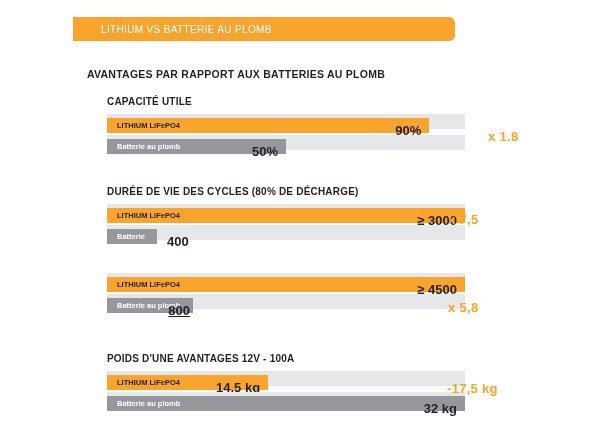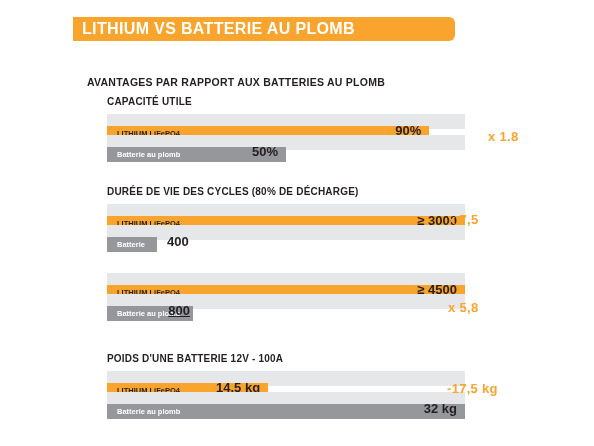--- a/index.html
+++ b/index.html
@@ -22,32 +22,32 @@
     top: 17px;
     width: 382px;
     height: 24px;
     background: #F9A42C;
     border-radius: 0 6px 6px 0;
     display: flex;
     align-items: center;
   }
   .banner-title {
     color: #ffffff;
-    font-size: 16px;
-    font-weight: bold;
+    font-size: 10px;
+    font-weight: normal;
     letter-spacing: 0.35px;
-    padding-left: 9px;
+    padding-left: 28px;
     white-space: nowrap;
   }
 
   
   .subtitle {
     position: absolute;
     left: 87px;
-    top: 76px;
+    top: 68px;
     font-size: 10.5px;
     font-weight: bold;
     color: #231F20;
     letter-spacing: 0.25px;
     white-space: nowrap;
   }
 
   
   .section {
     position: absolute;
@@ -72,21 +72,21 @@
     width: 358px;
     height: 15px;
     background: #E6E7E8;
     margin-bottom: 6px;
   }
   .track.last { margin-bottom: 0; }
 
   .fill {
     position: absolute;
     left: 0;
-    top: 12px;
+    top: 4px;
     height: 15px;
     display: flex;
     align-items: center;
     box-sizing: border-box;
   }
   .fill.orange { background: #F9A42C; }
   .fill.gray   { background: #95979B; }
 
   .bar-label {
     font-size: 7.5px;
@@ -175,21 +175,21 @@
         <div class="track last">
           <div class="fill gray" style="width: 24%;">
             <span class="bar-label light">Batterie au plomb</span>
           </div>
           <span class="bar-value" style="left: auto; right: 275px; text-decoration: underline;">800</span>
         </div>
       </div>
     </div>
     <div class="multiplier" style="top: 300px; left: 448px;">x 5,8</div>
     <div class="section" style="top: 353px;">
-      <div class="section-title">POIDS D'UNE BATTERIE 12V - 100A</div>
+      <div class="section-title">POIDS D'UNE AVANTAGES 12V - 100A</div>
       <div class="chart-row">
         <div class="track">
           <div class="fill orange" style="width: 45%;">
             <span class="bar-label">LITHIUM LiFePO4</span>
           </div>
           <span class="bar-value" style="left: auto; right: 204.9px;">14,5 kg</span>
         </div>
         <div class="track last">
           <div class="fill gray" style="width: 100%;">
             <span class="bar-label light">Batterie au plomb</span>

